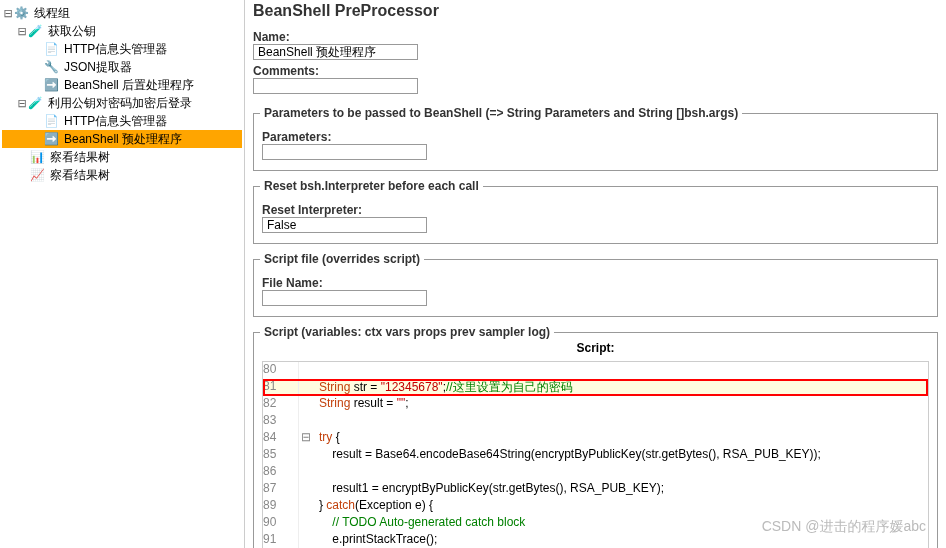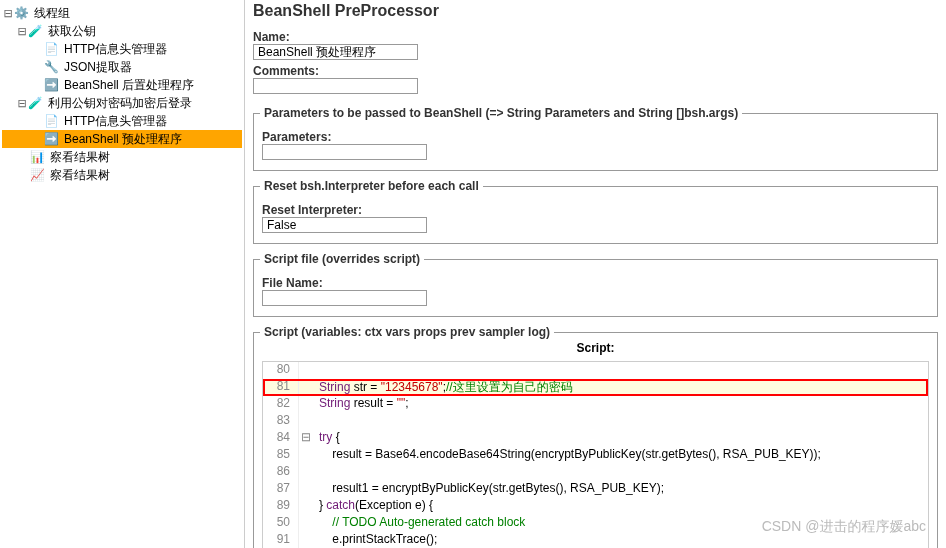--- a/index.html
+++ b/index.html
@@ -18,24 +18,24 @@
 .form-row { display: flex; align-items: flex-start; margin: 4px 0; flex-direction: column; }
 .form-label { width: 72px; text-align: left; padding-right: 6px; font-weight: bold; color: #333; }
 .form-input { flex: 1; border: 1px solid #999; background: #fff; height: 20px; padding: 0 4px; }
 .fieldset { border: 1px solid #999; margin: 4px 8px; padding: 0; }
 .fieldset-legend { font-weight: bold; padding: 0 4px; margin-left: 6px; font-size: 12px; color: #333; }
 .fieldset-content { padding: 6px 8px; }
 .script-label-row { text-align: center; font-weight: bold; padding: 2px 0; }
 .code-area { font-family: Consolas, "Courier New", monospace; font-size: 13px; background: #fff; border: 1px solid #ccc; margin: 4px 8px 0 8px; overflow: auto; flex: 1; }
 .code-line { display: flex; white-space: pre; min-height: 17px; }
 .code-line.hl1 { background: #fffce0; outline: 2px solid red; outline-offset: -2px; }
-.gutter { width: 36px; text-align: right; color: #888; padding-right: 8px; border-right: 1px solid #eee; user-select: none; }
+.gutter { width: 36px; text-align: left; color: #888; padding-right: 8px; border-right: 1px solid #eee; user-select: none; }
 .fold { width: 14px; text-align: center; color: #888; }
 .code-text { padding-left: 6px; }
-.kw { color: #701a75; }
+.kw { color: #c2410c; }
 .str { color: #c00000; }
 .cm { color: #008000; }
 .watermark { position: absolute; right: 20px; bottom: 12px; color: #bbb; font-size: 14px; pointer-events: none; }
 </style>
 </head>
 <body>
 
 <div class="tree-panel">
   <div class="tree-item">
     <span class="tree-toggle">⊟</span>
@@ -126,21 +126,21 @@
     <div class="code-area" id="code-area">
         <div class="code-line"><span class="gutter">80</span><span class="fold"></span><span class="code-text"></span></div>
         <div class="code-line hl1"><span class="gutter">81</span><span class="fold"></span><span class="code-text"><span class="kw">String</span> str = <span class="str">"12345678"</span>;<span class="cm">//这里设置为自己的密码</span></span></div>
         <div class="code-line"><span class="gutter">82</span><span class="fold"></span><span class="code-text"><span class="kw">String</span> result = <span class="str">""</span>;</span></div>
         <div class="code-line"><span class="gutter">83</span><span class="fold"></span><span class="code-text"></span></div>
         <div class="code-line"><span class="gutter">84</span><span class="fold">⊟</span><span class="code-text"><span class="kw">try</span> {</span></div>
         <div class="code-line"><span class="gutter">85</span><span class="fold"></span><span class="code-text">    result = Base64.encodeBase64String(encryptByPublicKey(str.getBytes(), RSA_PUB_KEY));</span></div>
         <div class="code-line"><span class="gutter">86</span><span class="fold"></span><span class="code-text"></span></div>
         <div class="code-line"><span class="gutter">87</span><span class="fold"></span><span class="code-text">    result1 = encryptByPublicKey(str.getBytes(), RSA_PUB_KEY);</span></div>
         <div class="code-line"><span class="gutter">89</span><span class="fold"></span><span class="code-text">} <span class="kw">catch</span>(Exception e) {</span></div>
-        <div class="code-line"><span class="gutter">50</span><span class="fold"></span><span class="code-text">    <span class="cm">// TODO Auto-generated catch block</span></span></div>
+        <div class="code-line"><span class="gutter">90</span><span class="fold"></span><span class="code-text">    <span class="cm">// TODO Auto-generated catch block</span></span></div>
         <div class="code-line"><span class="gutter">91</span><span class="fold"></span><span class="code-text">    e.printStackTrace();</span></div>
         <div class="code-line"><span class="gutter">92</span><span class="fold"></span><span class="code-text">}</span></div>
         <div class="code-line"><span class="gutter">93</span><span class="fold"></span><span class="code-text"></span></div>
       </div>
   </fieldset>
 </div>
 
 <div class="watermark">CSDN @进击的程序媛abc</div>
 
 </body></html>

